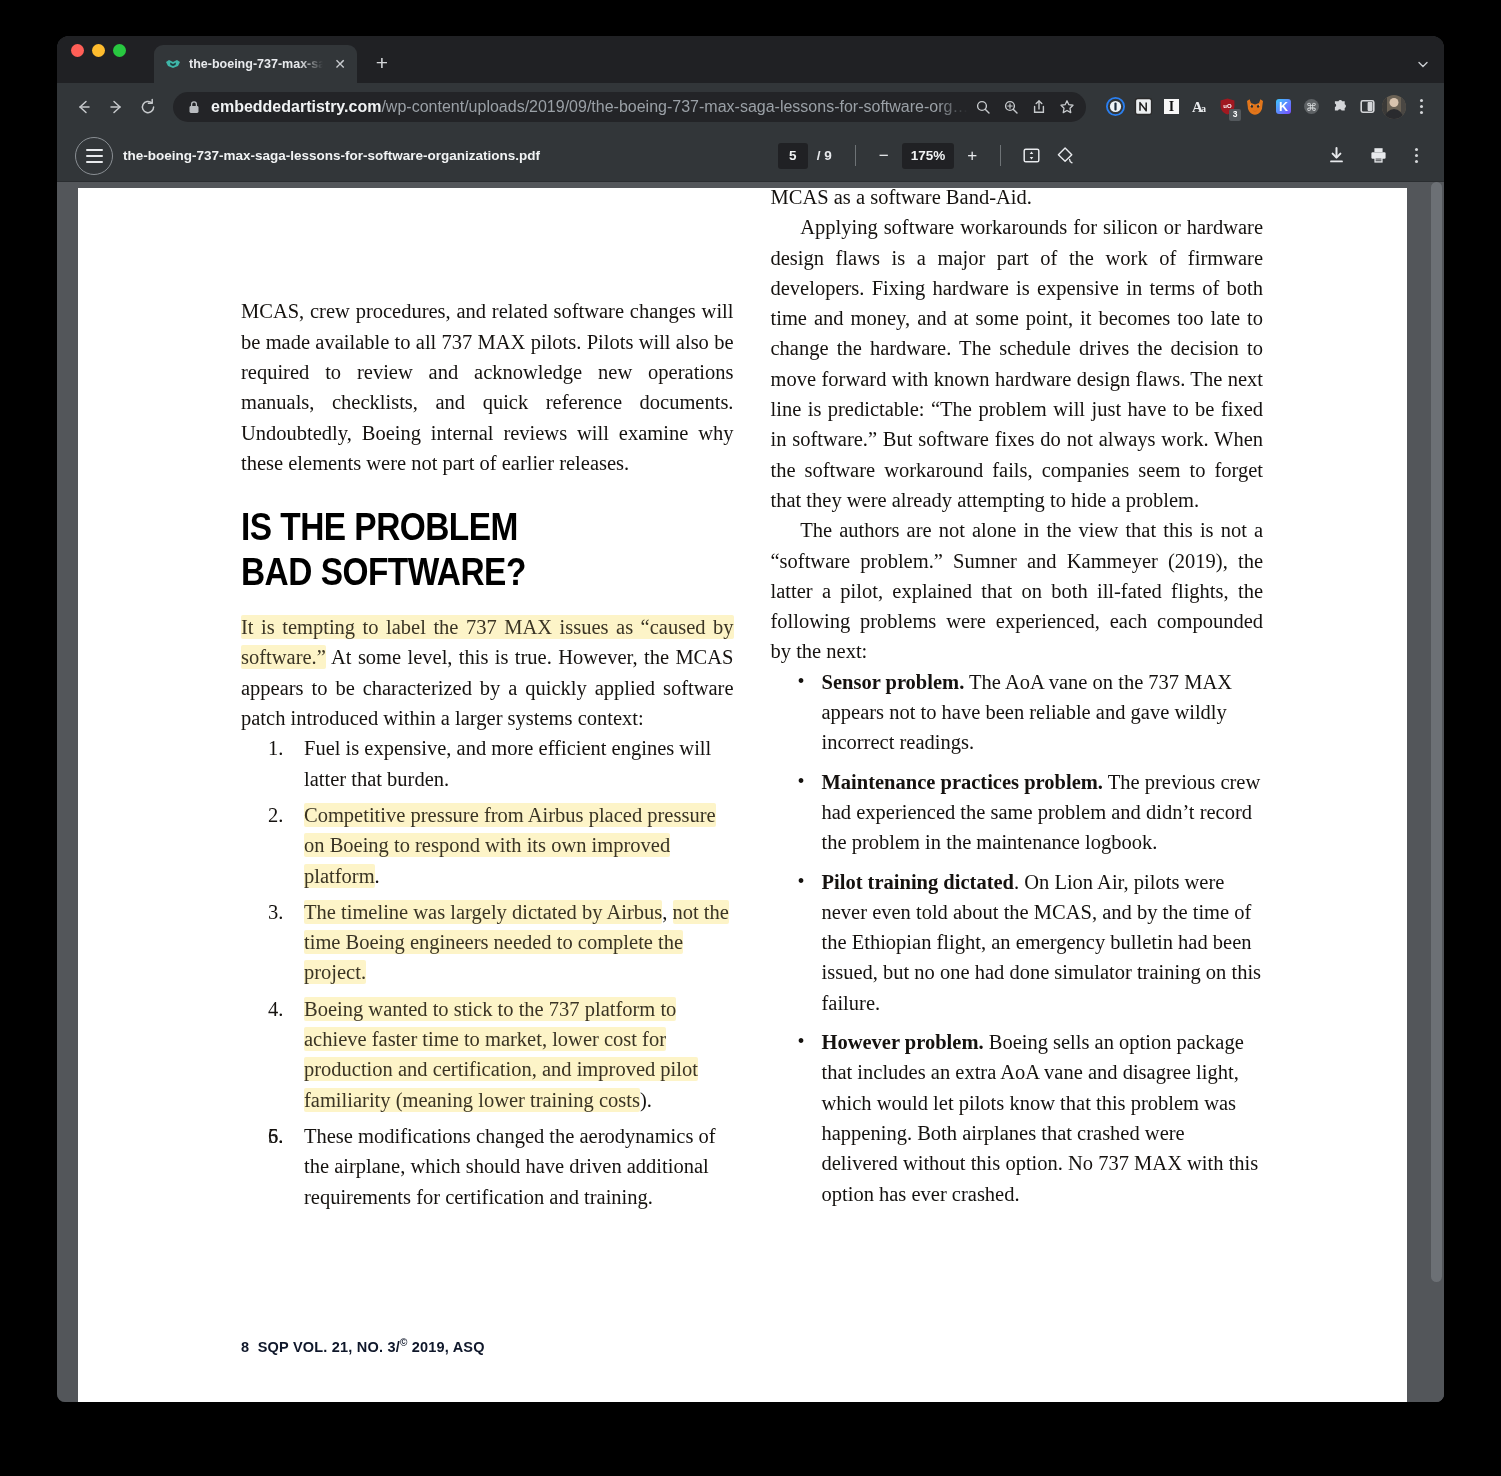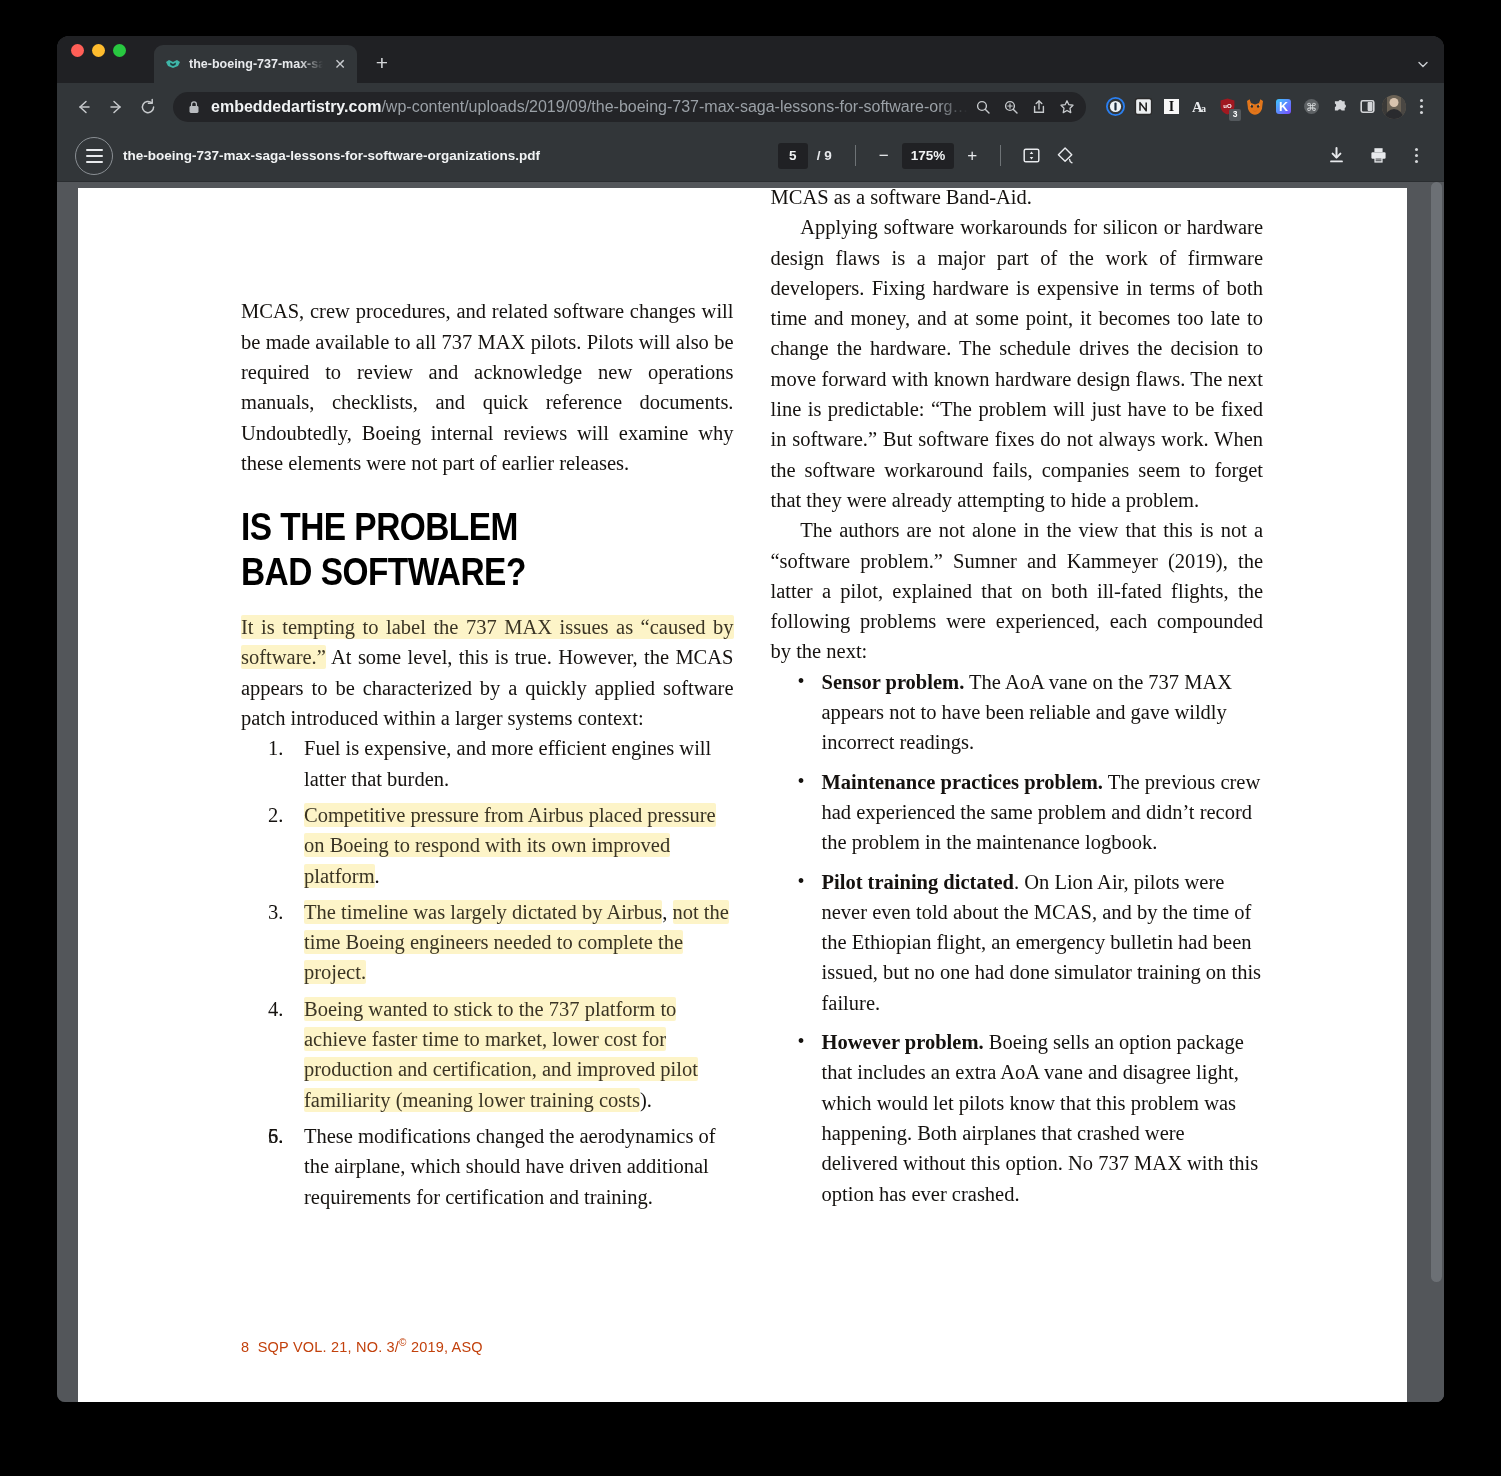--- a/index.html
+++ b/index.html
@@ -273,24 +273,24 @@
     padding: 1px 0;
     border-radius: 2px;
     box-decoration-break: clone;
     -webkit-box-decoration-break: clone;
   }
 
   .footer {
     position:absolute;
     left: 163px; bottom: 56px;
     font-family: "Liberation Sans", sans-serif;
-    font-weight:400;
+    font-weight:700;
     font-size: 14.5px;
     letter-spacing: 0.2px;
-    color:#c2410c;
+    color:#0f172a;
   }
   .footer sup { font-size:10px; vertical-align: super; }
 
   .toptrim {
     position:absolute; left:0; top:0; width:100%; height:6px; background:#53565a;
   }
 </style>
 </head>
 <body>
 

